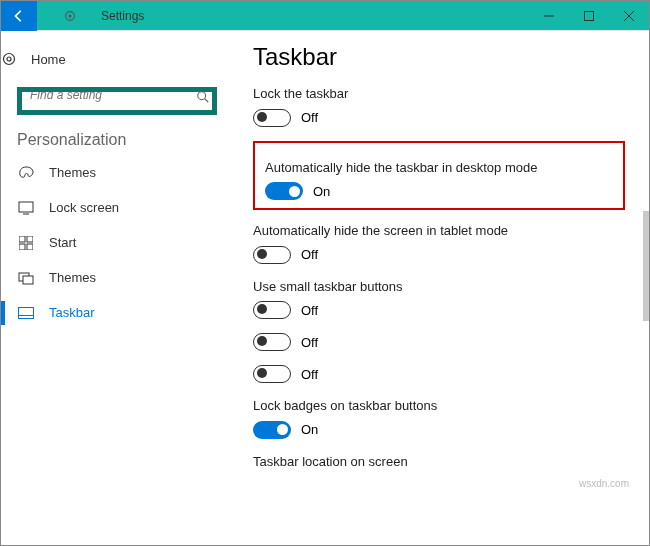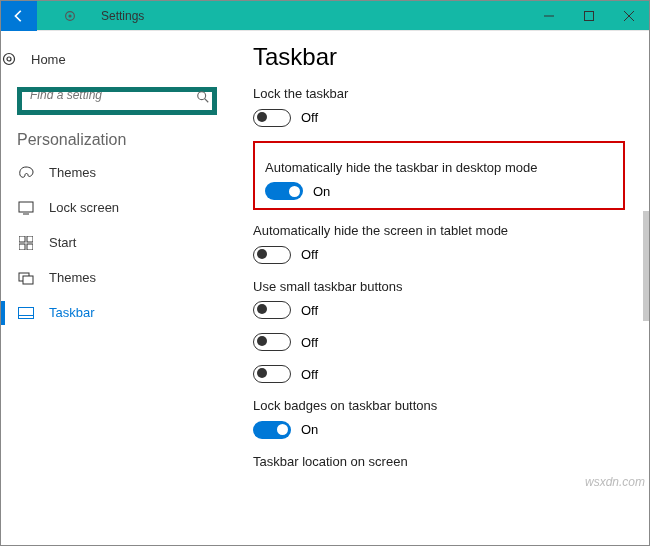--- a/index.html
+++ b/index.html
@@ -30,21 +30,21 @@
     .toggle-row { display: flex; align-items: center; gap: 10px; }
     .toggle { width: 38px; height: 18px; border-radius: 9px; position: relative; }
     .toggle.off { border: 1.5px solid #333; background: #fff; }
     .toggle.off .knob { width: 10px; height: 10px; border-radius: 50%; background: #333; position: absolute; left: 3px; top: 2px; }
     .toggle.on { background: #0078d7; }
     .toggle.on .knob { width: 11px; height: 11px; border-radius: 50%; background: #fff; position: absolute; right: 3px; top: 3.5px; }
     .toggle-state { font-size: 13px; }
     .highlight-box { border: 2px solid #d00000; padding: 8px 22px 8px 10px; margin-bottom: 12px; }
     .highlight-box.setting { margin-bottom:12px; }
     .scrollhint { position: absolute; right: 0; top: 180px; width: 6px; height: 110px; background: #c9c9c9; }
-    .watermark { position: absolute; right: 4px; bottom: 56px; font-size: 12px; color: #bbb; font-style: italic; }
+    .watermark { position: absolute; right: 20px; bottom: 56px; font-size: 10px; color: #bbb; }
     svg { display:block; }
   </style>
 </head>
 <body>
 
 <div class="titlebar">
   <div class="back-btn">
     <svg width="14" height="14" viewBox="0 0 16 16">
         <path d="M10 2 L4 8 L10 14" stroke="#fff" stroke-width="2" fill="none"></path>
       </svg>

